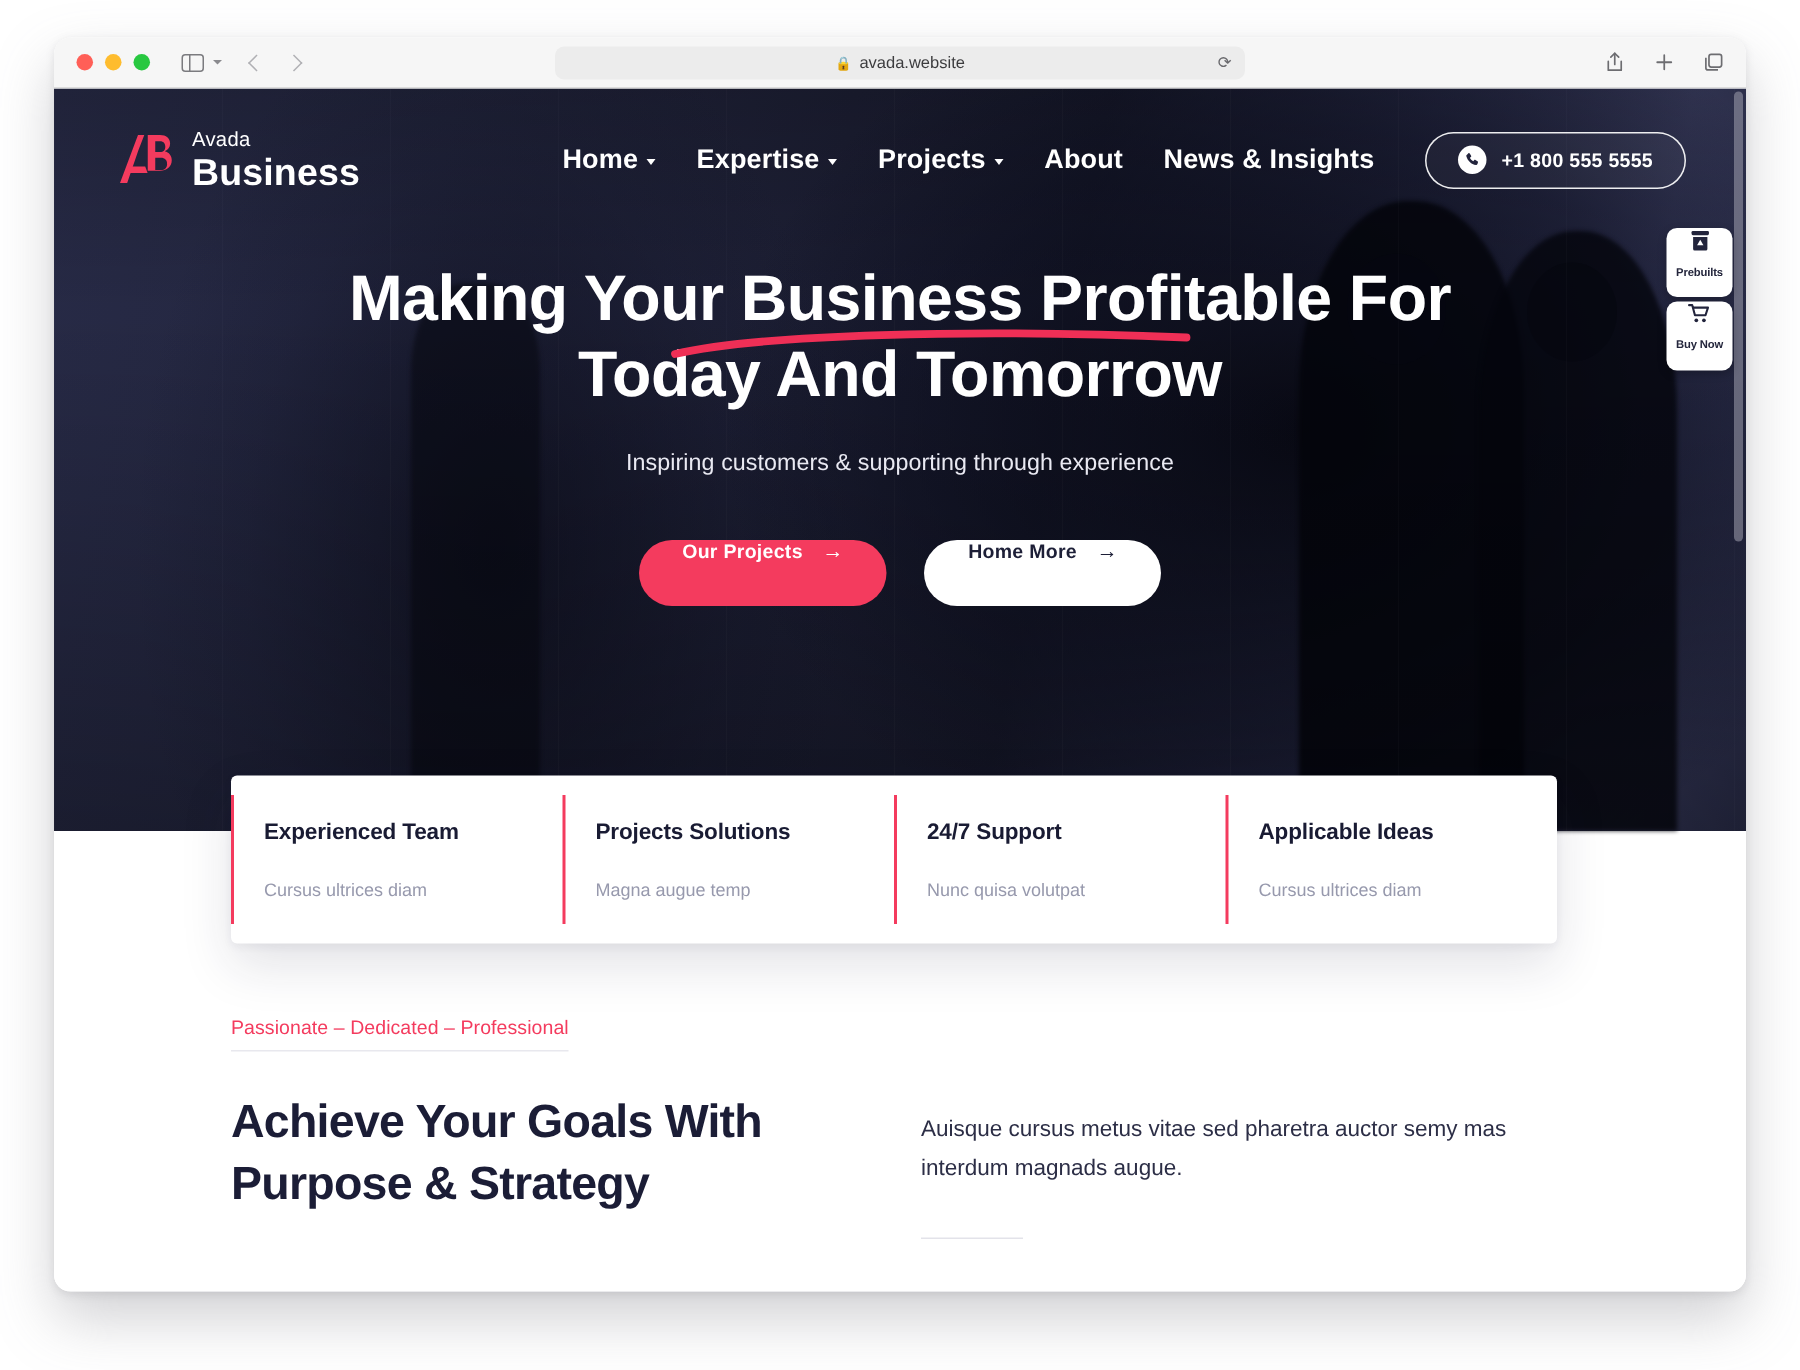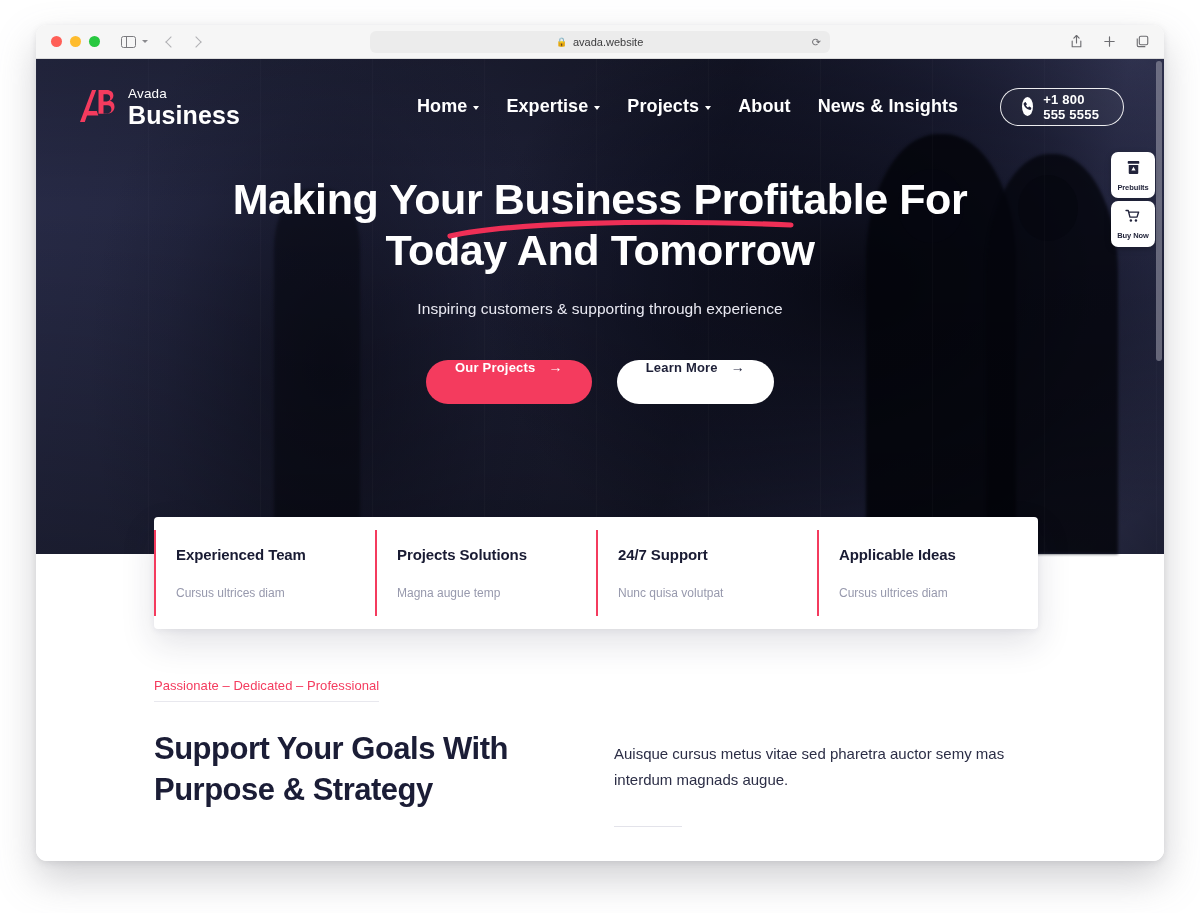--- a/index.html
+++ b/index.html
@@ -93,21 +93,21 @@
   .s2 { left:830px; bottom:0; width:150px; height:420px; background:rgba(4,5,12,.86); }
   .s3 { left:950px; bottom:0; width:132px; height:400px; background:rgba(4,5,12,.80); }
   .s-head { position:absolute; border-radius:50%; background:rgba(5,6,14,.8); }
   .h1 { left:862px; top:110px; width:66px; height:74px; background:rgba(6,7,16,.72); }
   .h2 { left:982px; top:116px; width:60px; height:66px; background:rgba(6,7,16,.80); }
 
   
   .site-header {
     position:relative; z-index:5;
     display:flex; align-items:center;
-    height:95px; padding:0 40px 0 41px;gap:42px;
+    height:95px; padding:0 40px 0 41px;
   }
   .logo { display:flex; align-items:center; gap:11px; }
   .logo-mark { width:40px; height:34px; }
   .logo-text { line-height:1.05; color:#fff; }
   .logo-top { font-size:13.5px; font-weight:400; letter-spacing:.2px; }
   .logo-bot { font-size:25px; font-weight:700; letter-spacing:.1px; }
 
   .mainnav { display:flex; align-items:center; gap:27px; margin-left:135px; }
   .nav-item {
     display:flex; align-items:center; gap:6px;
@@ -152,21 +152,21 @@
   .btn-light { background:#fff; color:#1d1f37; }
   .arr { font-size:14px; line-height:1; }
 
   
   .side-widget {
     position:absolute; right:9px; top:93px; z-index:9;
     display:flex; flex-direction:column; gap:3px;
   }
   .sw-card {
     width:44px; height:46px; background:#fff; border-radius:7px;
-    display:flex; flex-direction:column; align-items:center; justify-content:center; gap:3px;
+    display:flex; flex-direction:column; align-items:center; gap:3px;
     box-shadow:0 2px 6px rgba(0,0,0,.22); cursor:pointer;
   }
   .sw-label { font-size:7.5px; font-weight:700; color:#24263c; letter-spacing:-.1px; }
 
   
   .feature-card {
     position:absolute; left:118px; top:458px; z-index:6;
     width:884px; height:112px;
     background:#fff; border-radius:4px;
     box-shadow:0 14px 34px rgba(30,32,60,.13), 0 2px 6px rgba(30,32,60,.06);
@@ -315,21 +315,21 @@
         </h1>
 
         <p class="subhead">Inspiring customers &amp; supporting through experience</p>
 
         <div class="cta-row">
           <div class="btn btn-primary">
             <span>Our Projects</span>
             <span class="arr">→</span>
           </div>
           <div class="btn btn-light">
-            <span>Learn More</span>
+            <span>Home More</span>
             <span class="arr">→</span>
           </div>
         </div>
       </div>
     </div>
 
     <div class="side-widget">
       <div class="sw-card">
         <span>
           <svg width="17" height="17" viewBox="0 0 20 20" fill="#22243c">
@@ -369,21 +369,21 @@
         <div class="feat-title">Applicable Ideas</div>
         <div class="feat-sub">Cursus ultrices diam</div>
       </div>
     </div>
 
     <div class="content">
       <div class="eyebrow">Passionate – Dedicated – Professional</div>
       <div class="content-grid">
         <div class="col-left">
           <h2 class="big-title">
-            <span>Support Your Goals With</span><br>
+            <span>Achieve Your Goals With</span><br>
             <span>Purpose &amp; Strategy</span>
           </h2>
         </div>
         <div class="col-right">
           <p class="para">Auisque cursus metus vitae sed pharetra auctor semy mas interdum magnads augue.</p>
           <div class="small-rule"></div>
         </div>
       </div>
     </div>
 

